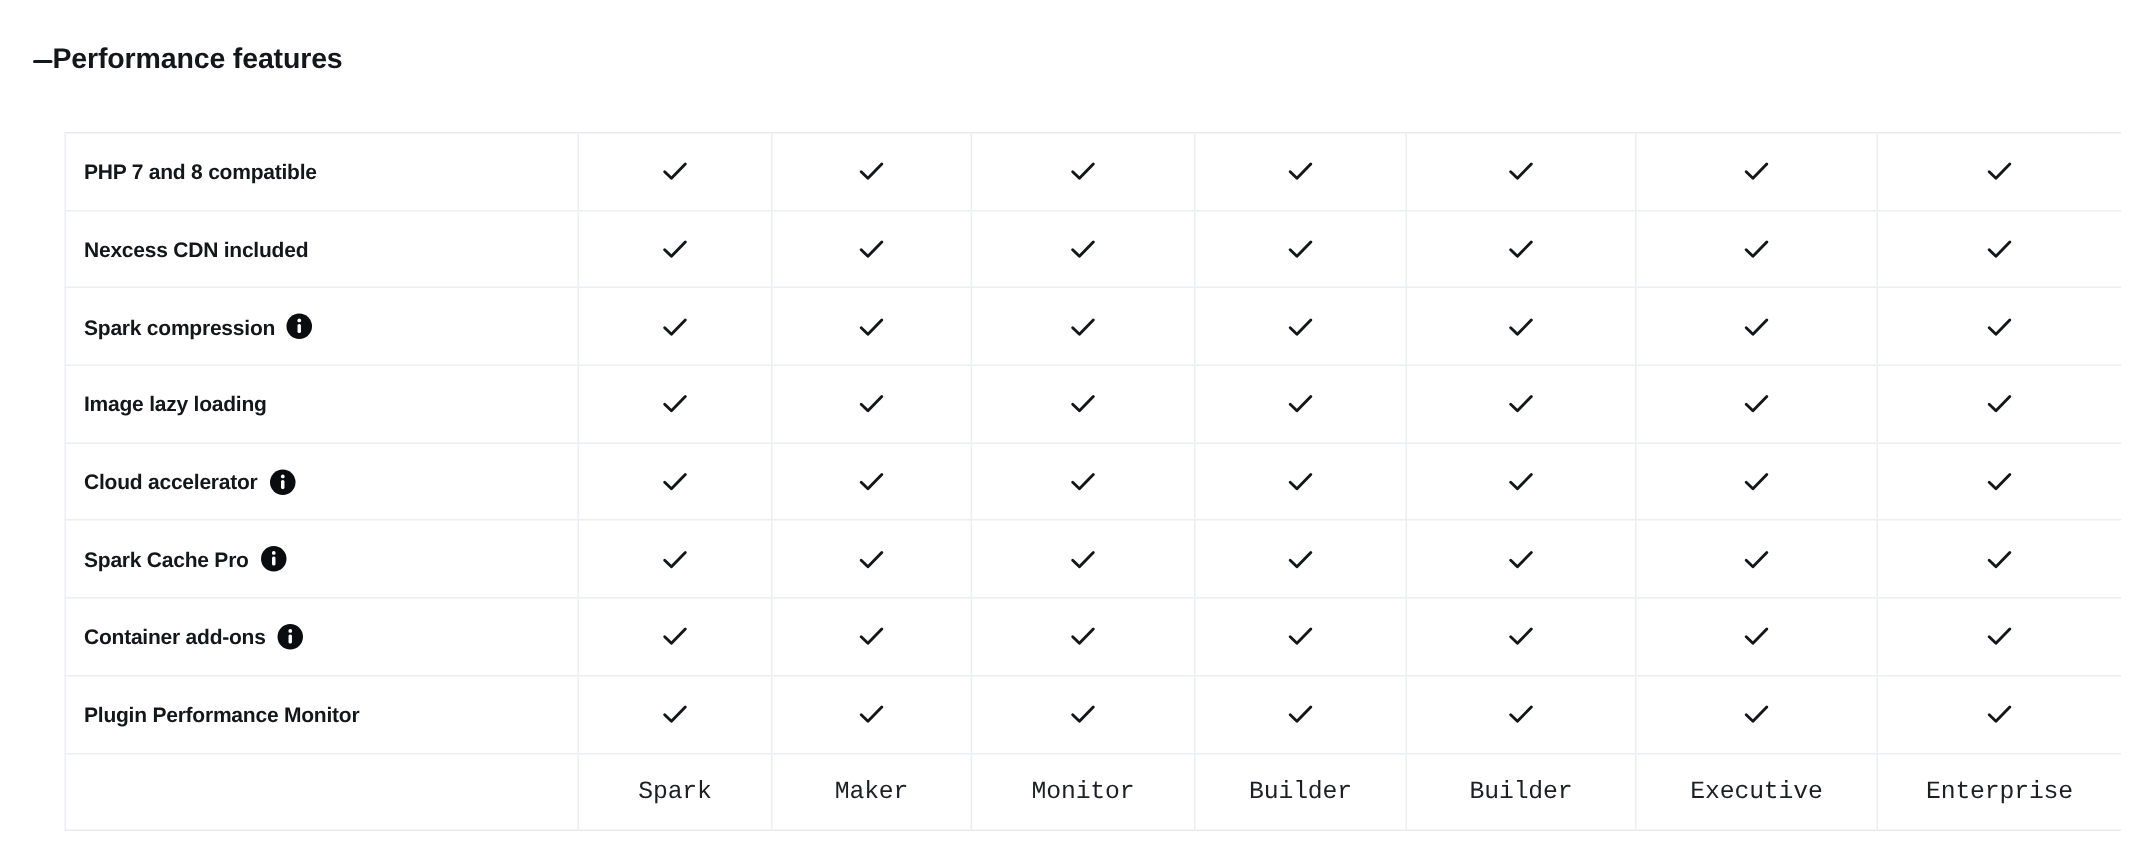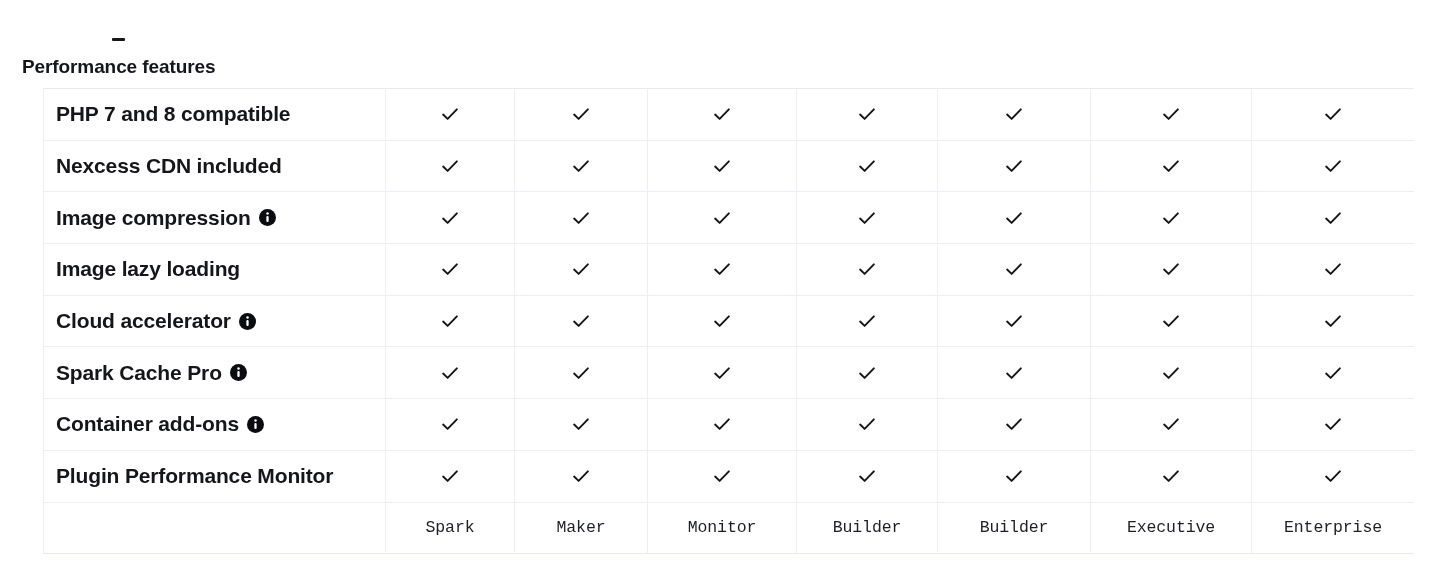--- a/index.html
+++ b/index.html
@@ -16,24 +16,22 @@
     -webkit-font-smoothing: antialiased;
   }
 
   
   .section-header {
     position: absolute;
     left: 22px;
     top: 30px;
     display: flex;
     align-items: center;
-    gap: 11px;
     cursor: pointer;
     user-select: none;
-    flex-direction: column;
   }
   .collapse-icon {
     display: inline-block;
     width: 13px;
     height: 16px;
     position: relative;
     flex: none;
   }
   .collapse-icon::before {
     content: "";
@@ -96,21 +94,21 @@
   }
 
   .feat-cell {
     width: 329px;
     padding-left: 12px !important;
   }
   .feat-inner {
     display: flex;
     align-items: center;
     gap: 8px;
-    font-size: 21px;
+    font-size: 14px;
     font-weight: bold;
     letter-spacing: -0.15px;
     color: #15161a;
     line-height: 1.15;
     white-space: nowrap;
   }
 
   .info-icon {
     display: inline-flex;
     align-items: center;
@@ -268,21 +266,21 @@
               <div class="check-wrap">
                 <svg class="check-icon" width="22" height="22" viewBox="0 0 24 24" fill="none" stroke="#15161a" stroke-width="2.1" stroke-linecap="round" stroke-linejoin="round">
                   <path d="M4.5 12.6 L9.4 17.3 L19.5 6.9"></path>
                 </svg>
               </div>
             </td>
           </tr>
           <tr>
             <td class="feat-cell" style="width: 329px;">
               <div class="feat-inner">
-                <span>Image compression</span>
+                <span>Spark compression</span>
                 <span class="info-icon">
                   <svg width="17" height="17" viewBox="0 0 17 17">
                     <circle cx="8.5" cy="4.6" r="1.25" fill="#ffffff"></circle>
                     <rect x="7.35" y="7.0" width="2.3" height="6.0" rx="1.05" fill="#ffffff"></rect>
                   </svg>
                 </span>
               </div>
             </td>
             <td class="plan-cell" style="width: 128px;">
               <div class="check-wrap">

